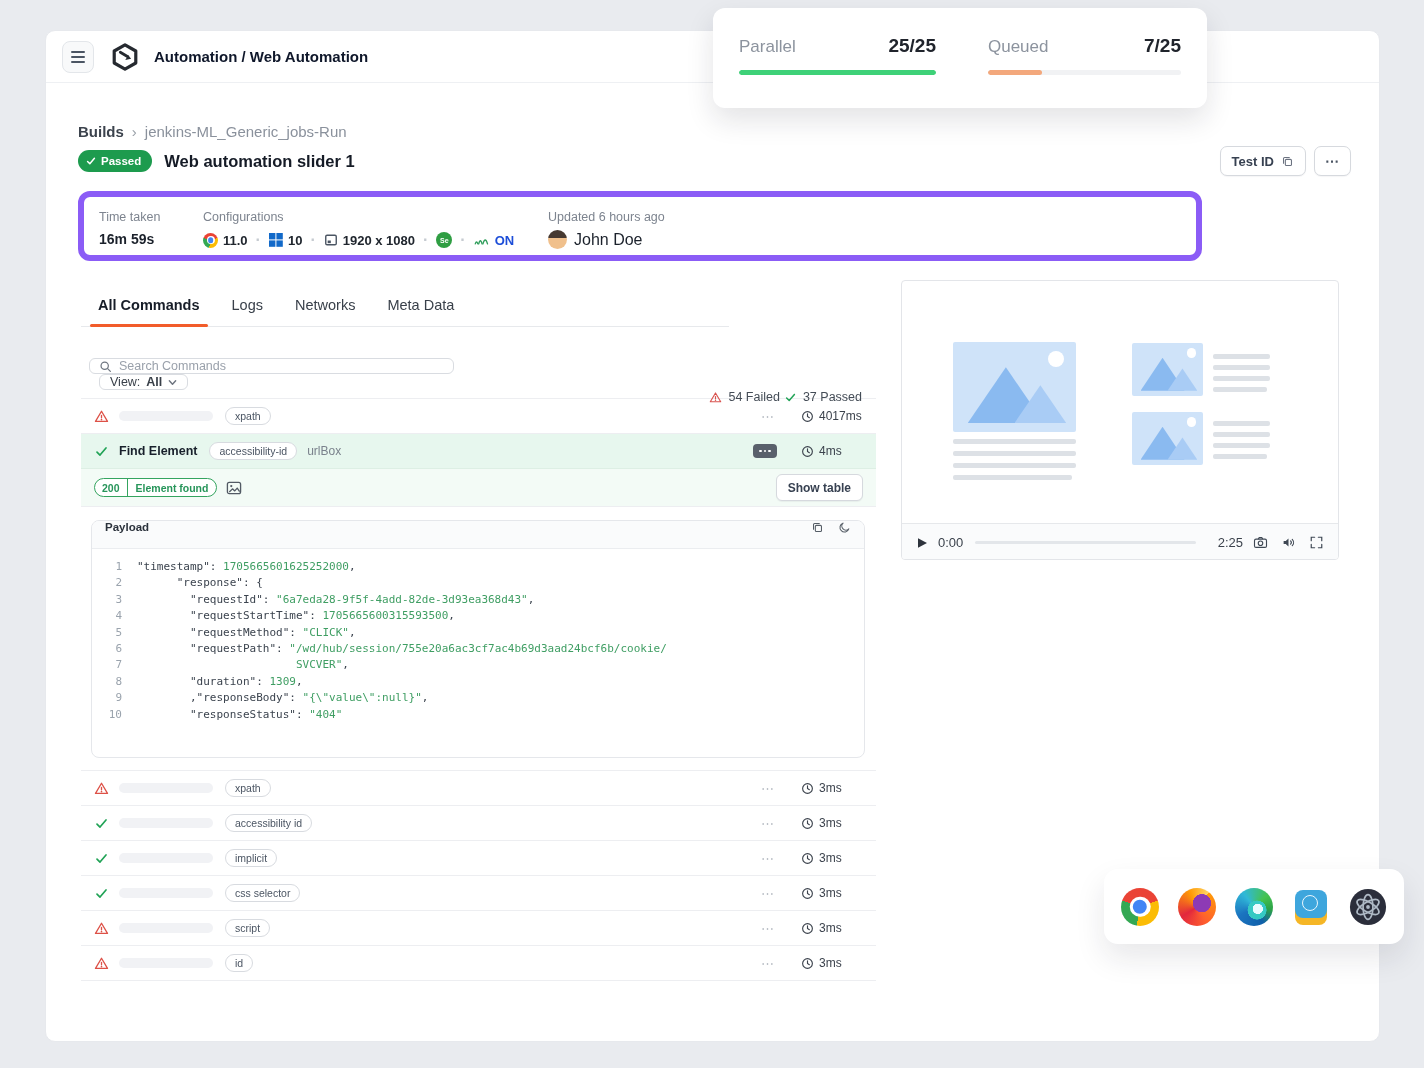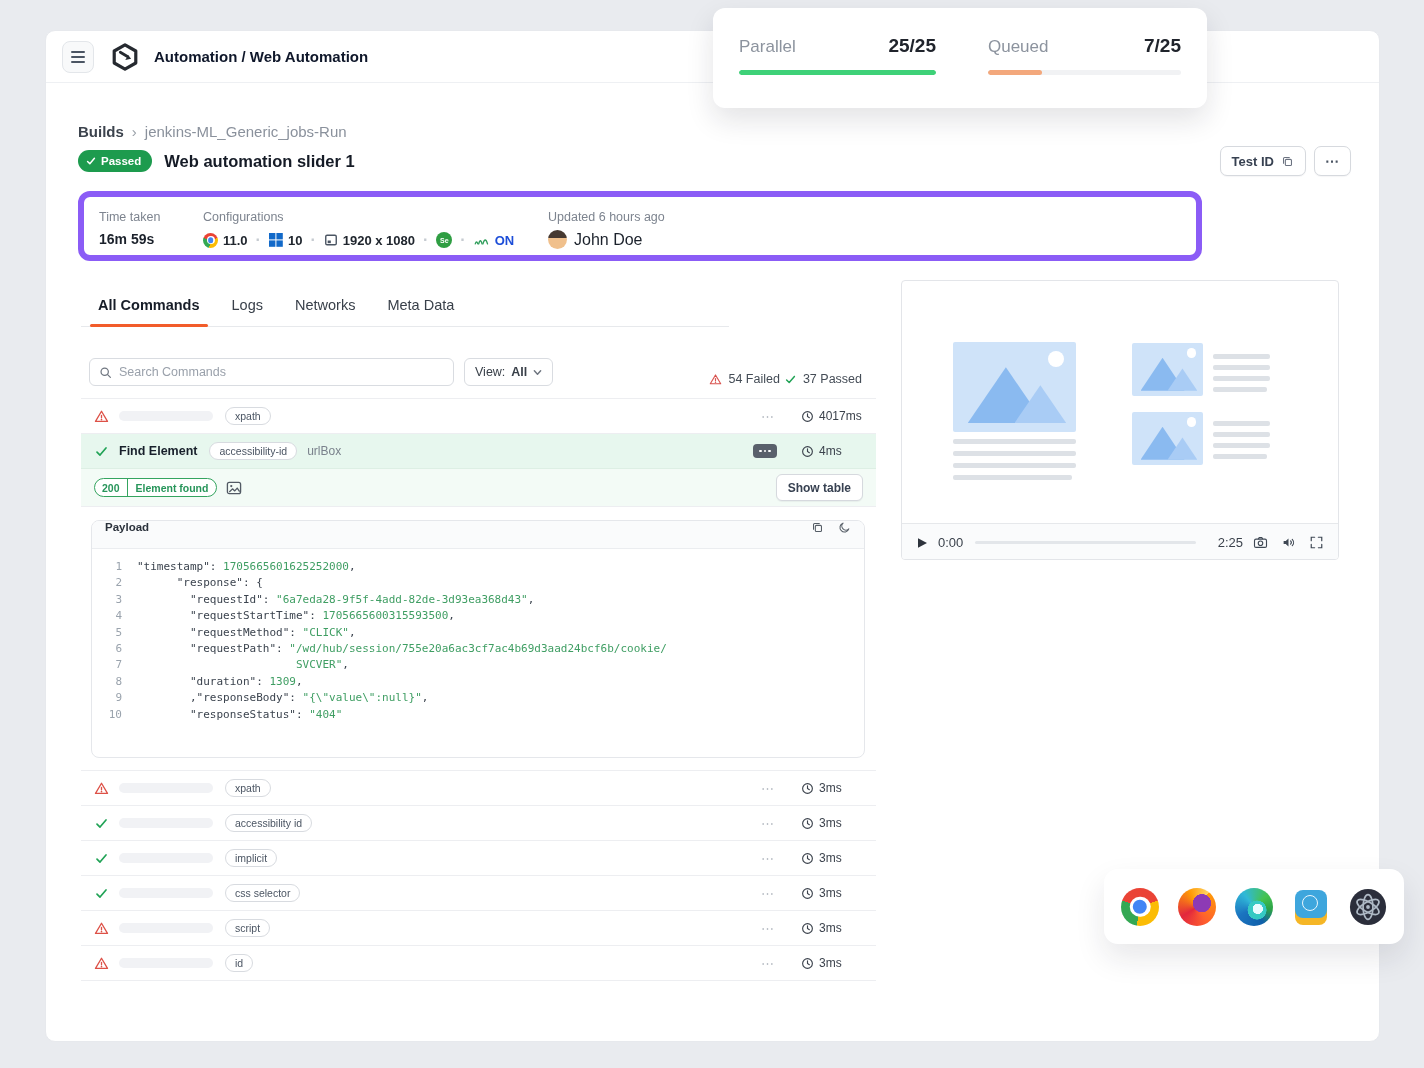--- a/index.html
+++ b/index.html
@@ -56,21 +56,21 @@
   .avatar { width:19px; height:19px; border-radius:50%; background:linear-gradient(180deg,#463931 0 44%,#f0c08c 44%); }
   .user-name { font-size:16px; font-weight:400; color:#1b212b; }
 
   
   .left-panel { position:absolute; left:35px; top:252px; width:795px; }
   .tabs { display:flex; gap:32px; padding-left:17px; height:44px; align-items:center; border-bottom:1px solid #e7e9ec; width:648px; }
   .tab { font-size:14.5px; color:#39404a; cursor:pointer; position:relative; height:100%; display:flex; align-items:center; }
   .tab.active { font-weight:700; color:#171d28; }
   .tab.active::after { content:""; position:absolute; left:-8px; right:-8px; bottom:-1px; height:3px; background:#f25c2a; border-radius:2px; }
 
-  .toolbar { margin-top:31px; height:28px; display:flex; align-items:flex-end; padding-left:8px; }
+  .toolbar { margin-top:31px; height:28px; display:flex; align-items:flex-start; padding-left:8px;flex-direction:column; }
   .search-box { width:365px; height:28px; border:1px solid #d9dce1; border-radius:6px; display:flex; align-items:center; padding:0 9px; gap:7px; background:#fff; }
   .search-box svg { width:13px; height:13px; color:#6f7680; flex:none; }
   .search-box input { border:none; outline:none; flex:1; font-size:12.5px; color:#394049; font-family:inherit; background:transparent; }
   .search-box input::placeholder { color:#9aa1ab; }
   .view-select { margin-left:10px; height:28px; border:1px solid #d9dce1; border-radius:6px; background:#fff;
     display:inline-flex; align-items:center; gap:6px; padding:0 10px; font-size:12.5px; color:#394049; cursor:pointer; font-family:inherit; }
   .view-select .view-val { font-weight:700; }
   .view-select svg { width:9px; height:9px; color:#6f7680; }
   .counts { margin-left:auto; display:flex; gap:4px; padding-right:14px; }
   .count { display:flex; align-items:center; gap:6px; font-size:12.5px; color:#444c56; }

